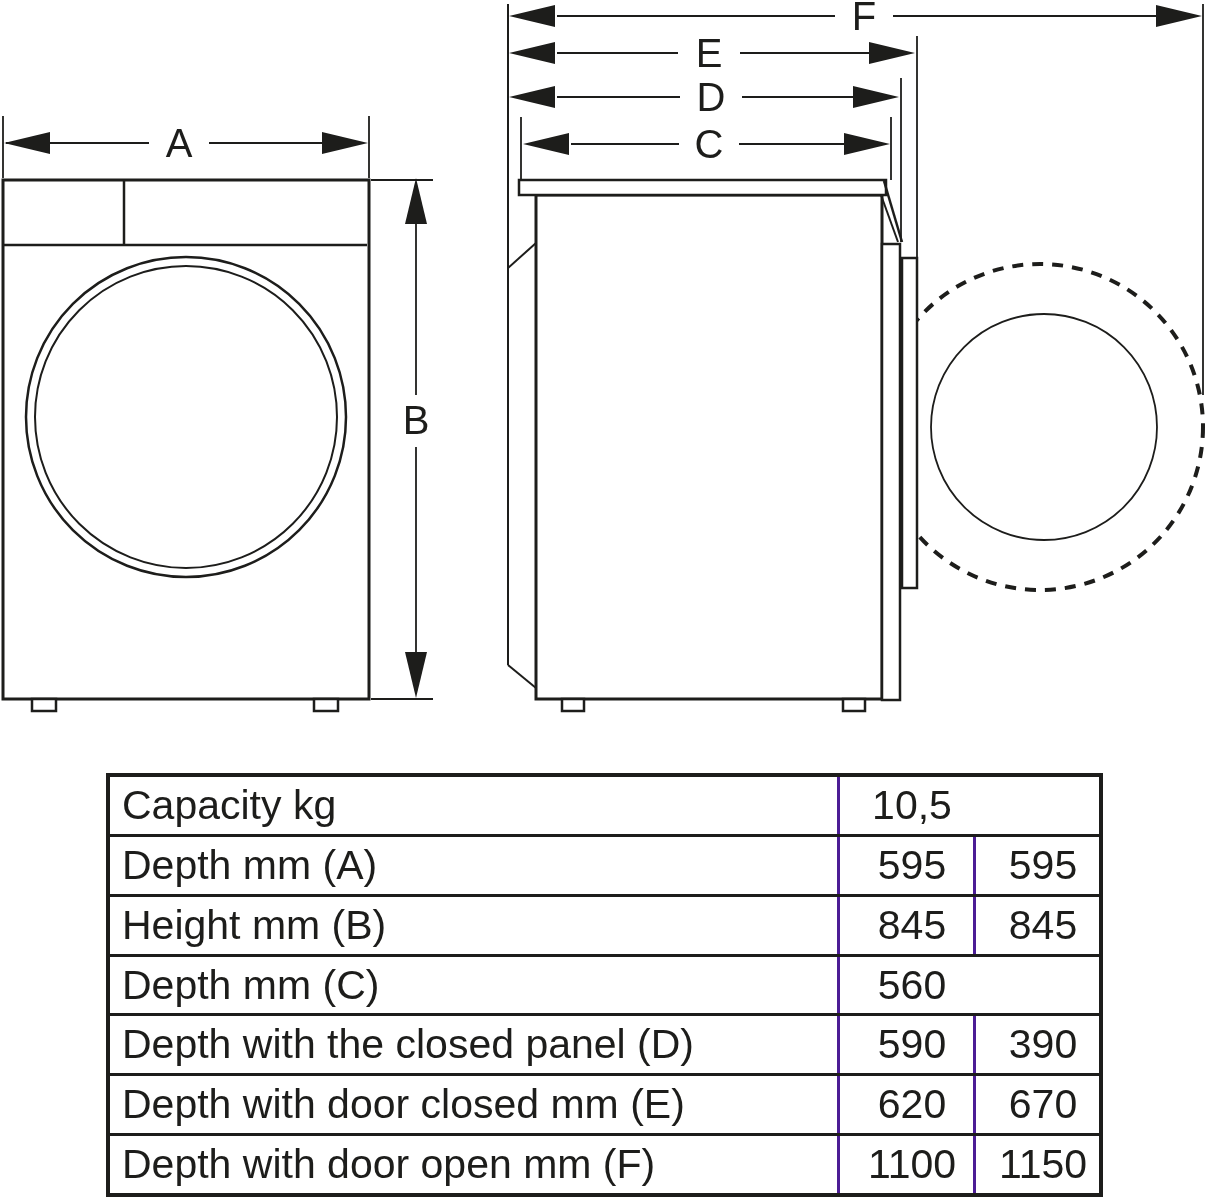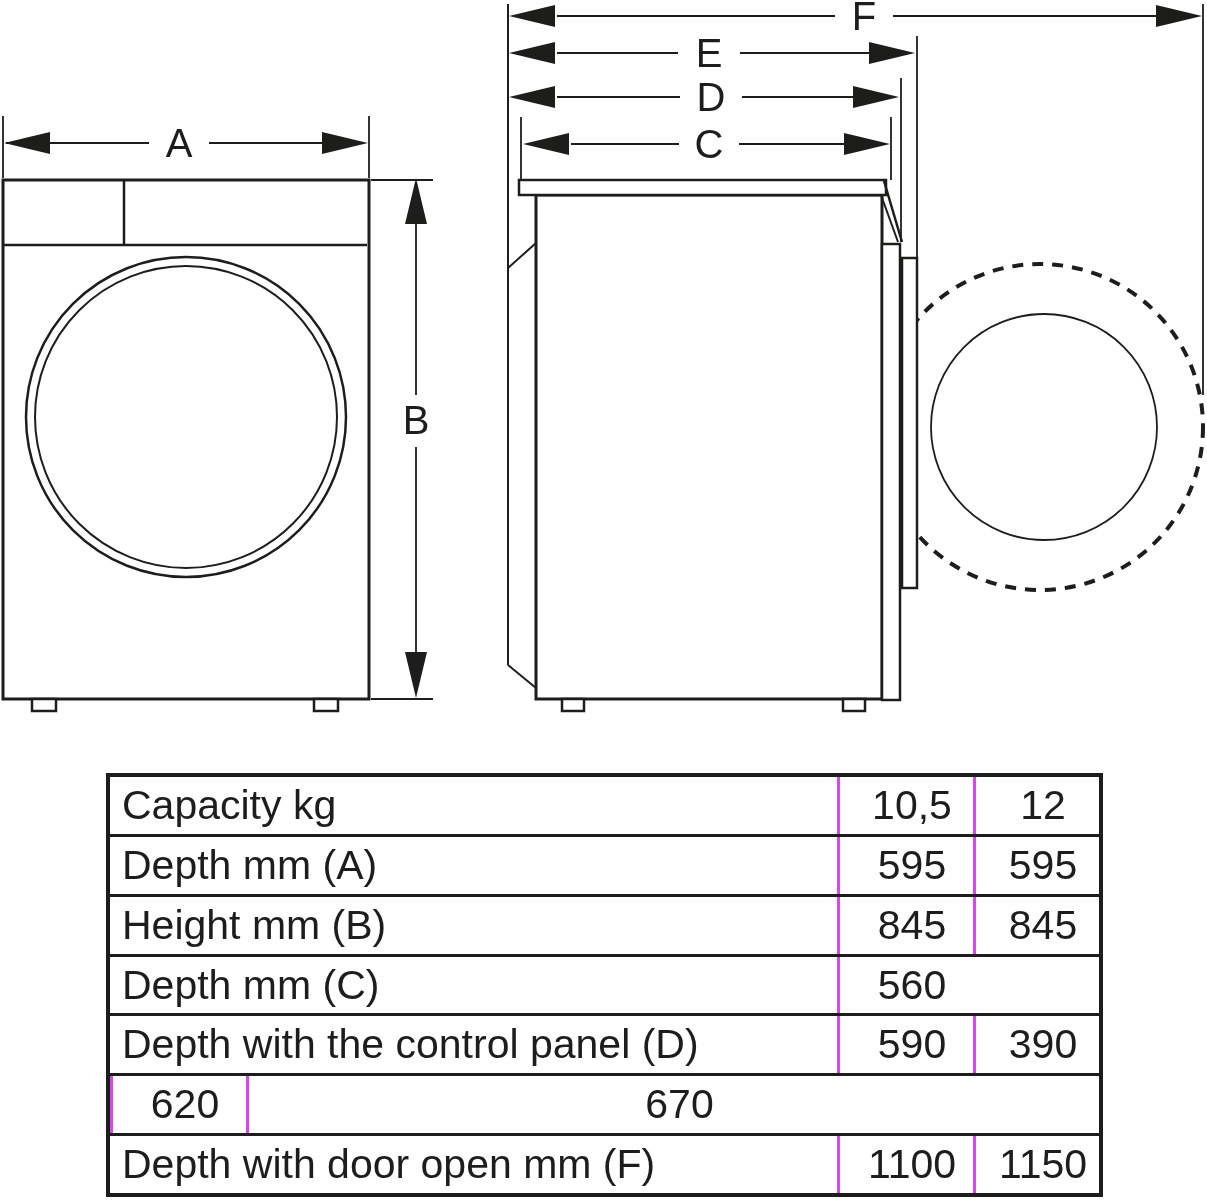--- a/index.html
+++ b/index.html
@@ -59,21 +59,21 @@
     box-sizing: border-box;
     white-space: nowrap;
     overflow: hidden;
   }
   .spec-cell.label {
     width: 727px;
     padding-left: 12px;
     justify-content: flex-start;
   }
   .spec-cell.val {
-    border-left: 3px solid #d946ef;
+    border-left: 3px solid #4c1d95;
     justify-content: center;
     padding-left: 11px;
   }
   .spec-cell.val1 { width: 136px; }
   .spec-cell.val2 { flex: 1 1 0; }
 </style>
 </head>
 <body>
 
 <div class="stage">
@@ -171,47 +171,47 @@
       <polygon points="1202,16 1156,5 1156,27" fill="#1d1d1b" stroke="none"></polygon>
       <text x="864" y="30" text-anchor="middle" class="dim-label" stroke="none">F</text>
     </g>
   </svg>
 
   <div class="spec-table">
 
     <div class="spec-row">
       <div class="spec-cell label">Capacity kg</div>
       <div class="spec-cell val val1">10,5</div>
-      <div class="spec-cell val val2">12</div>
     </div>
 
     <div class="spec-row">
       <div class="spec-cell label">Depth mm (A)</div>
       <div class="spec-cell val val1">595</div>
       <div class="spec-cell val val2">595</div>
     </div>
 
     <div class="spec-row">
       <div class="spec-cell label">Height mm (B)</div>
       <div class="spec-cell val val1">845</div>
       <div class="spec-cell val val2">845</div>
     </div>
 
     <div class="spec-row">
       <div class="spec-cell label">Depth mm (C)</div>
       <div class="spec-cell val val1">560</div>
     </div>
 
     <div class="spec-row">
-      <div class="spec-cell label">Depth with the control panel (D)</div>
+      <div class="spec-cell label">Depth with the closed panel (D)</div>
       <div class="spec-cell val val1">590</div>
       <div class="spec-cell val val2">390</div>
     </div>
 
     <div class="spec-row">
+      <div class="spec-cell label">Depth with door closed mm (E)</div>
       <div class="spec-cell val val1">620</div>
       <div class="spec-cell val val2">670</div>
     </div>
 
     <div class="spec-row">
       <div class="spec-cell label">Depth with door open mm (F)</div>
       <div class="spec-cell val val1">1100</div>
       <div class="spec-cell val val2">1150</div>
     </div>
 

